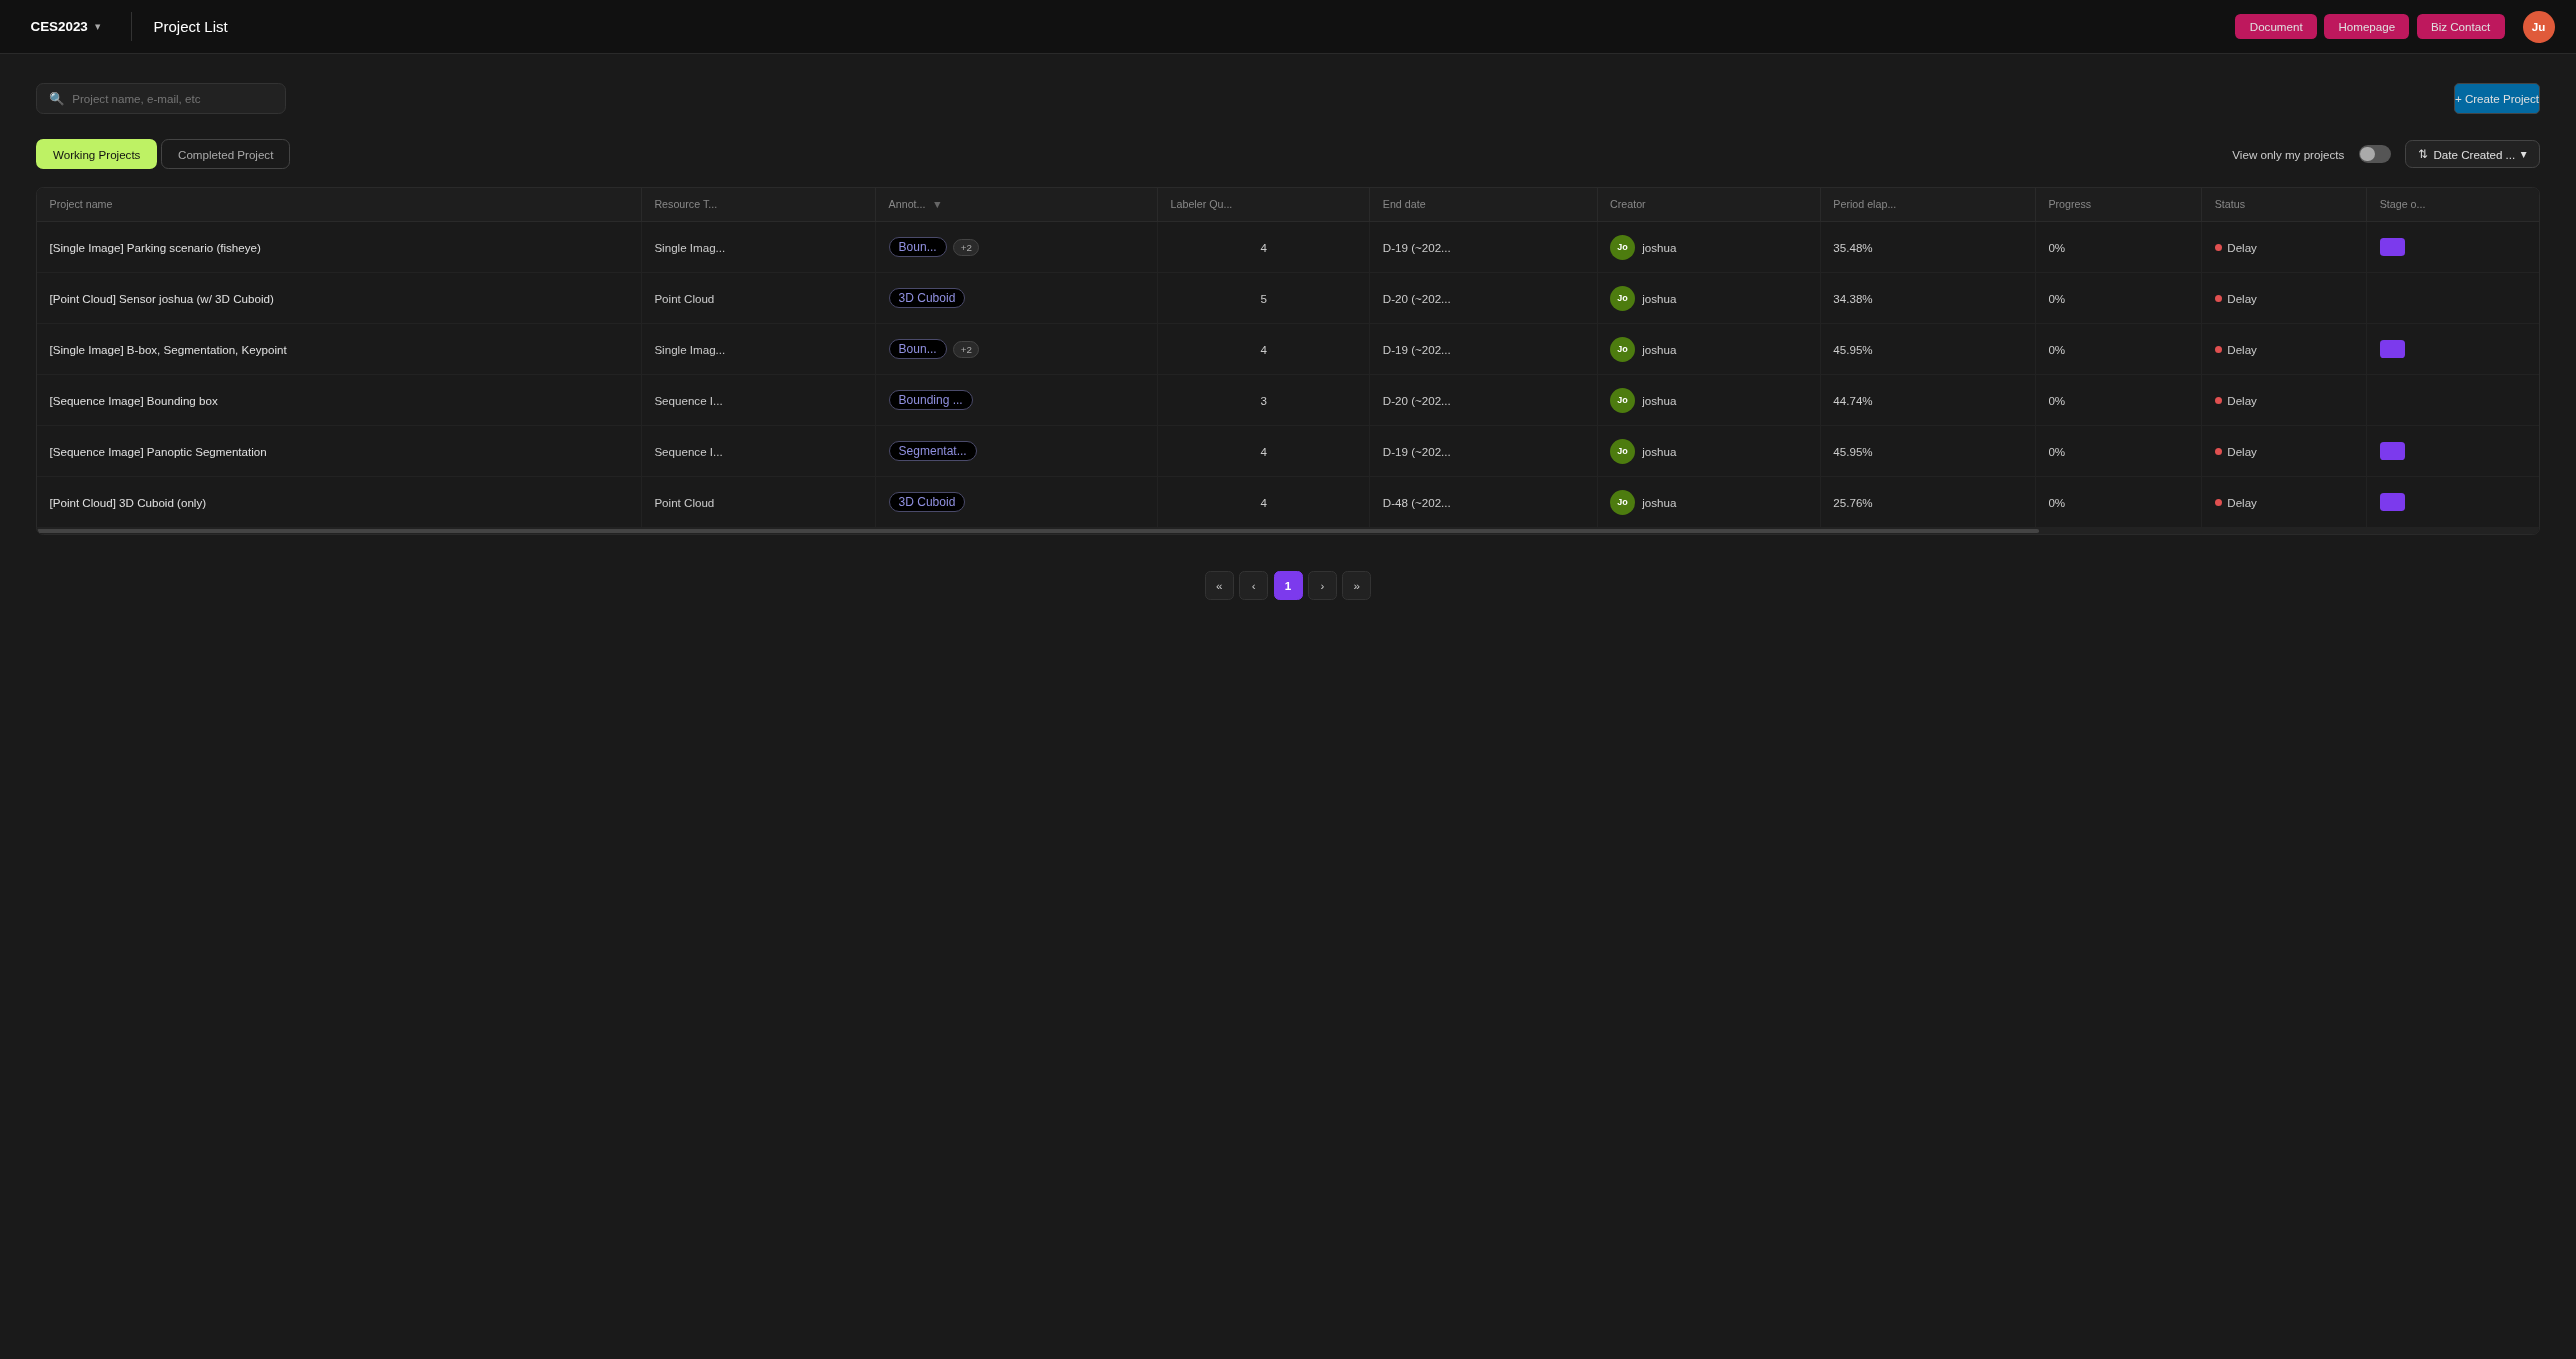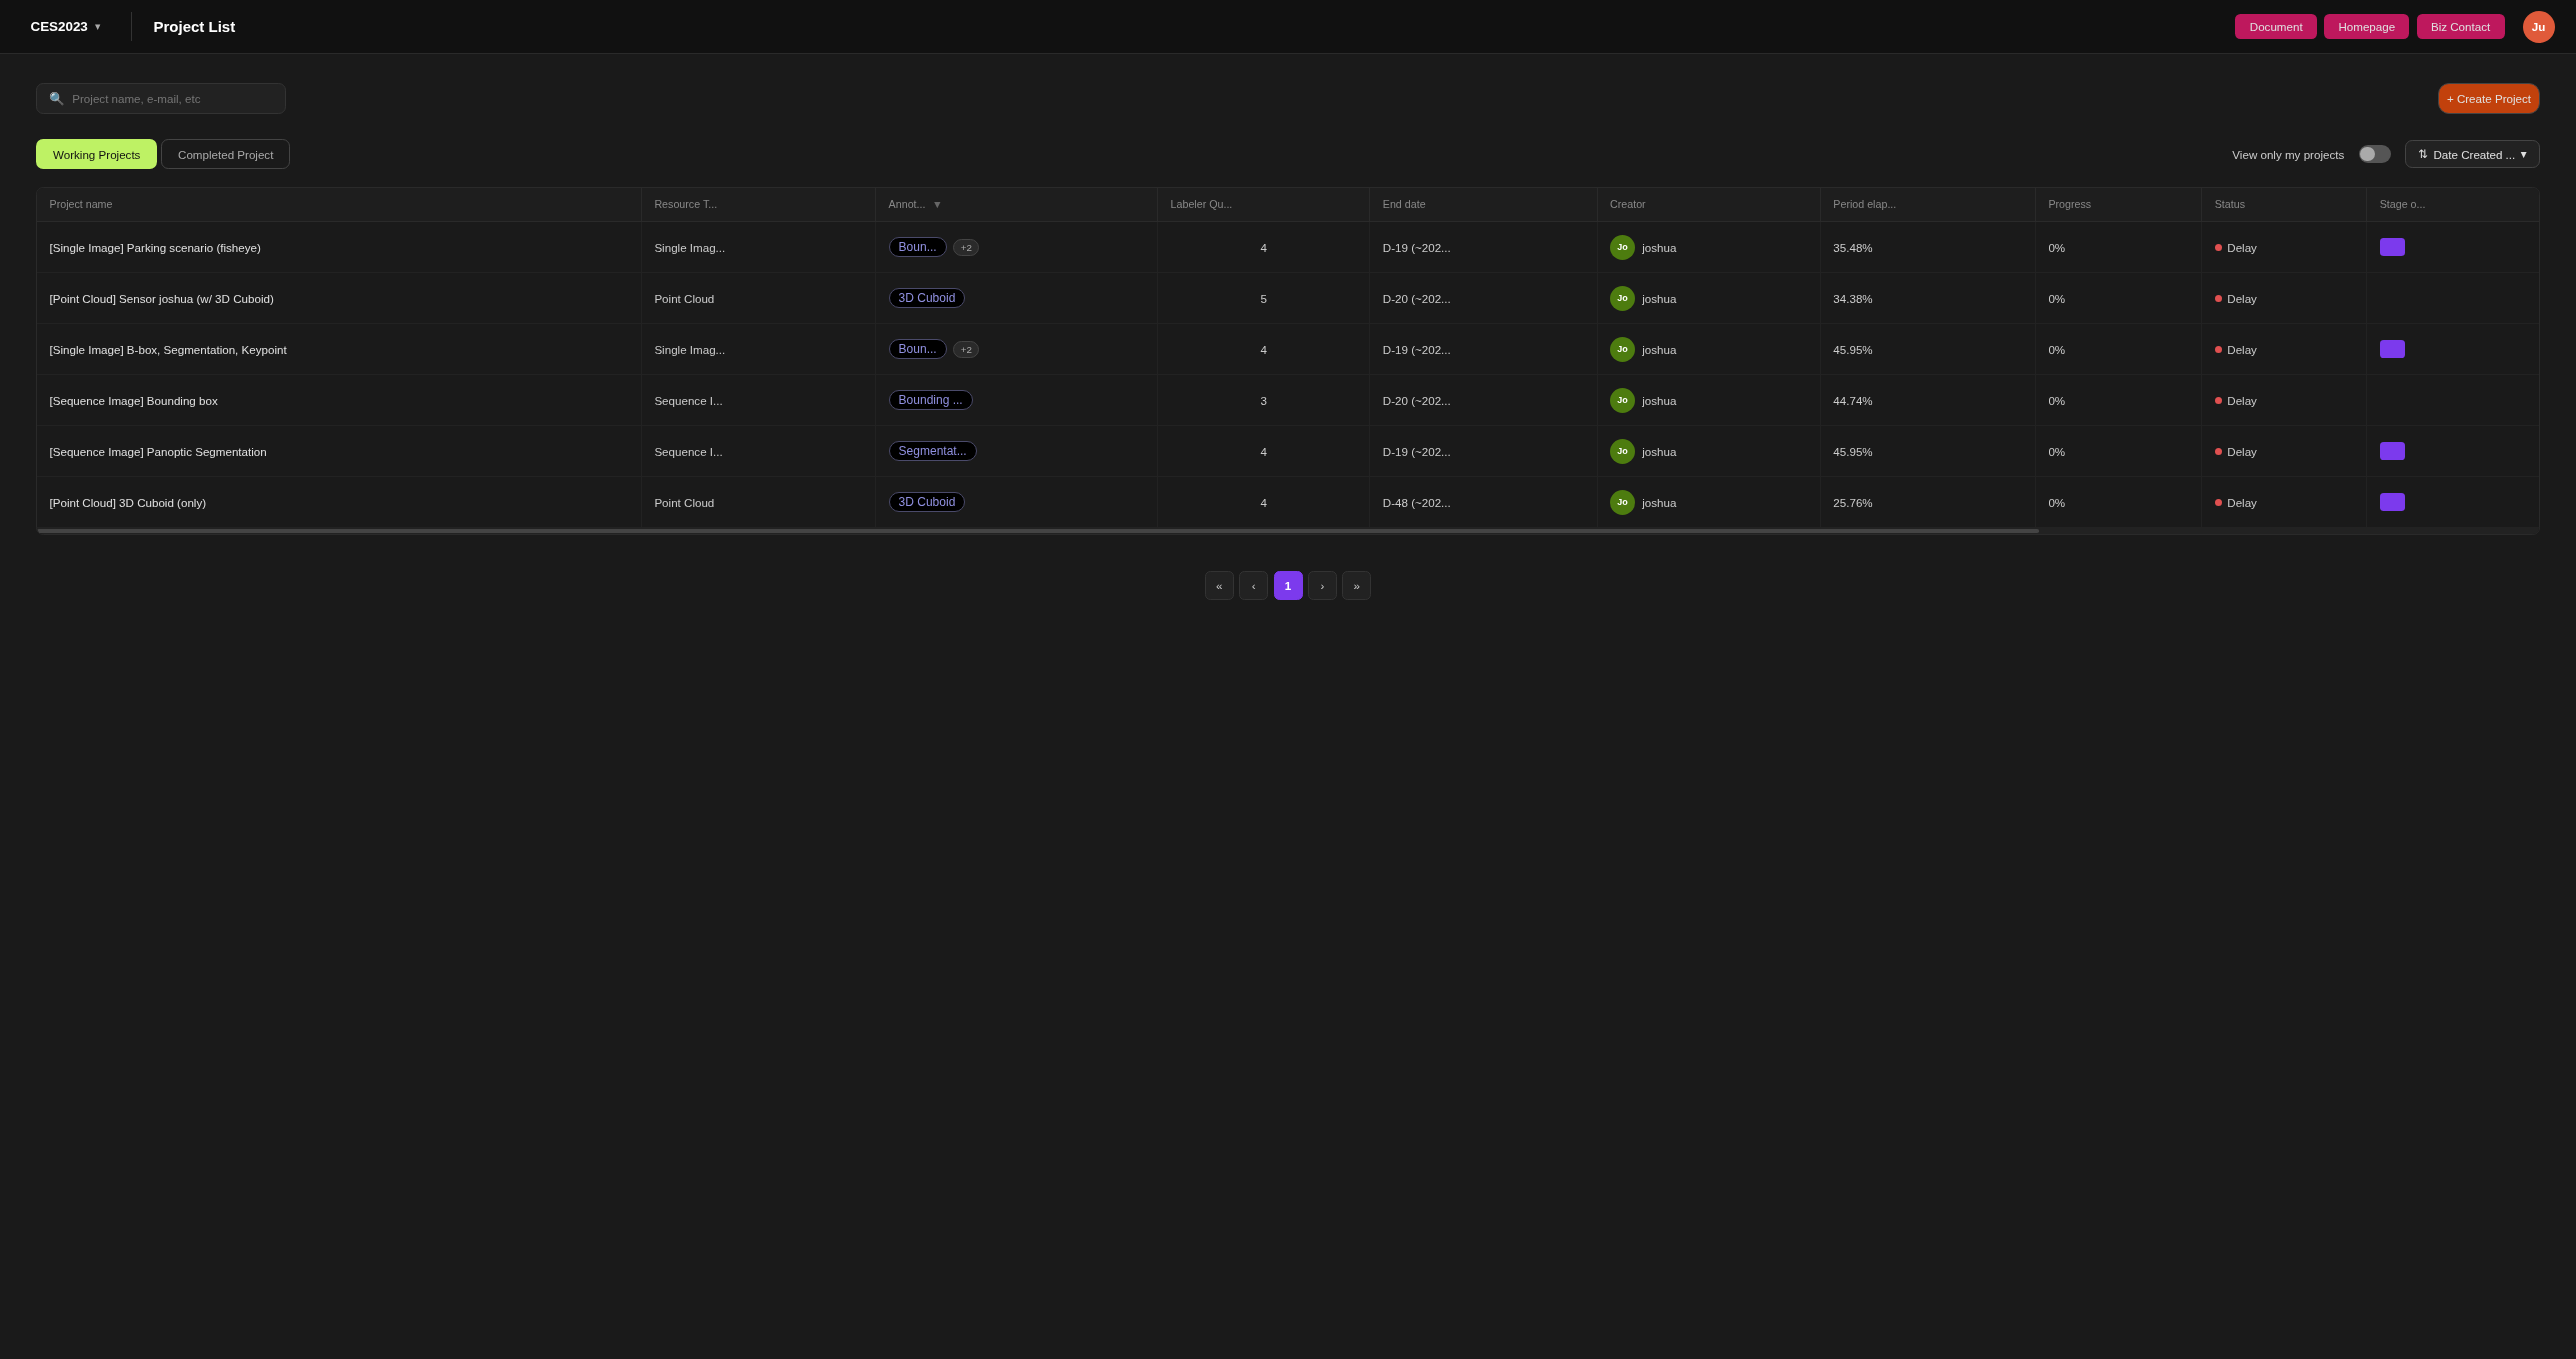--- a/index.html
+++ b/index.html
@@ -35,21 +35,21 @@
     }
     .chevron-icon { color: #aaa; font-size: 10.7px; }
     .divider-vertical {
       width: 0.9px;
       height: 29px;
       background: #333;
       margin: 0 3.6px;
     }
     .page-title-text {
       font-size: 15px;
-      font-weight: 700;
+      font-weight: 400;
       color: #fff;
     }
     .header-spacer { flex: 1; }
     .nav-buttons { display: flex; gap: 7.2px; }
     .nav-btn {
       background: #be185d;
       color: #e0e0e0;
       border: none;
       border-radius: 5.4px;
       padding: 6.3px 14.3px;
@@ -93,25 +93,25 @@
     .search-icon { color: #888; font-size: 12.5px; }
     .search-input {
       background: transparent;
       border: none;
       outline: none;
       color: #ccc;
       font-size: 11.6px;
       width: 100%;
     }
     .create-btn {
-      background: #c2410c;
+      background: #0369a1;
       border: 0.9px solid #444;
       color: #e0e0e0;
-      border-radius: 11px;
-      padding: 8px 8px;
+      border-radius: 5px;
+      padding: 8px 0;
       font-size: 11.6px;
       cursor: pointer;
       display: flex;
       align-items: center;
       gap: 5.4px;
     }
     
     .filter-row {
       display: flex;
       align-items: center;

